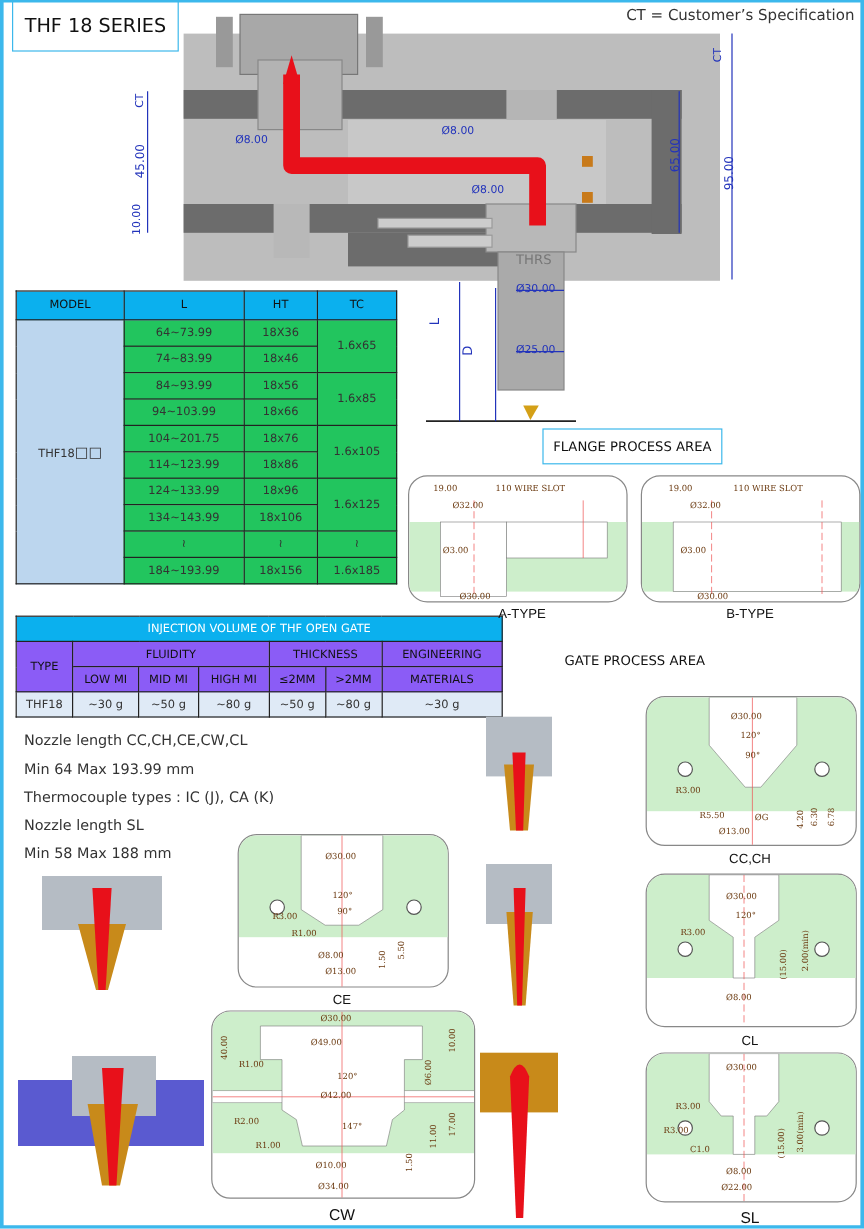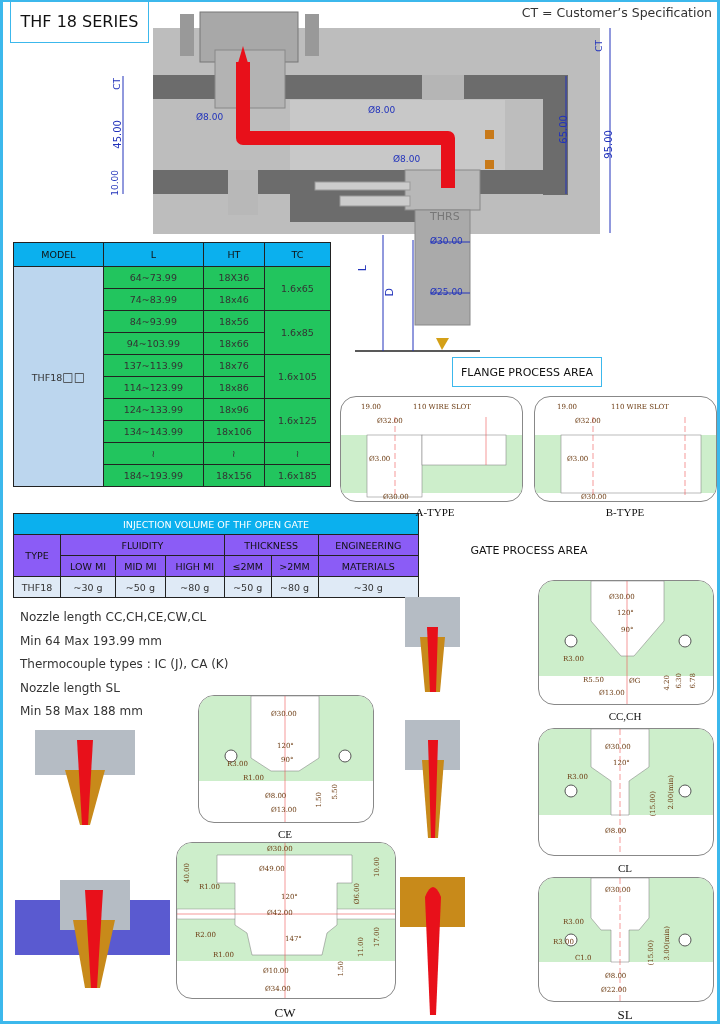--- a/index.html
+++ b/index.html
@@ -18,21 +18,21 @@
 .mtable td{background:#22c55e}
 .mtable td.model{background:#bcd6ee}
 .itable{left:13px;top:513px;width:406px}
 .itable td,.itable th{border:1px solid #222;text-align:center;height:21px;font-weight:normal;font-size:9.5px}
 .itable .hd{background:#0bb0ee;color:#fff}
 .itable .sub{background:#8b5cf6;color:#111}
 .itable td.v{background:#dfeaf6}
 .notes{left:20px;top:606px;font-size:12px;color:#333;line-height:23.5px}
 .sec-label{border:1px solid #3cb8ec;background:#fff;font-size:11px;color:#111;display:flex;align-items:center;justify-content:center}
 .panel{border:1px solid #888;border-radius:16px;background:#fff;overflow:hidden}
-.panel-label{font-family:Liberation Serif, serif;font-size:11px;color:#111;text-align:center}
+.panel-label{font-family:Liberation Sans, sans-serif;font-size:11px;color:#111;text-align:center}
 .cad{font-family:"DejaVu Serif",serif;font-size:7px;color:#6b3a10}
 </style>
 </head>
 <body>
 
 <div class="frame"></div>
 
 <div class="abs title-box">THF 18 SERIES</div>
 <div class="abs ct-note">CT = Customer’s Specification</div>
 
@@ -112,21 +112,21 @@
   <tr>
         <td>84~93.99</td>
         <td>18x56</td>
         <td rowspan="2">1.6x85</td>
       </tr>
   <tr>
         <td>94~103.99</td>
         <td>18x66</td>
       </tr>
   <tr>
-        <td>137~113.99</td>
+        <td>104~201.75</td>
         <td>18x76</td>
         <td rowspan="2">1.6x105</td>
       </tr>
   <tr>
         <td>114~123.99</td>
         <td>18x86</td>
       </tr>
   <tr>
         <td>124~133.99</td>
         <td>18x96</td>

